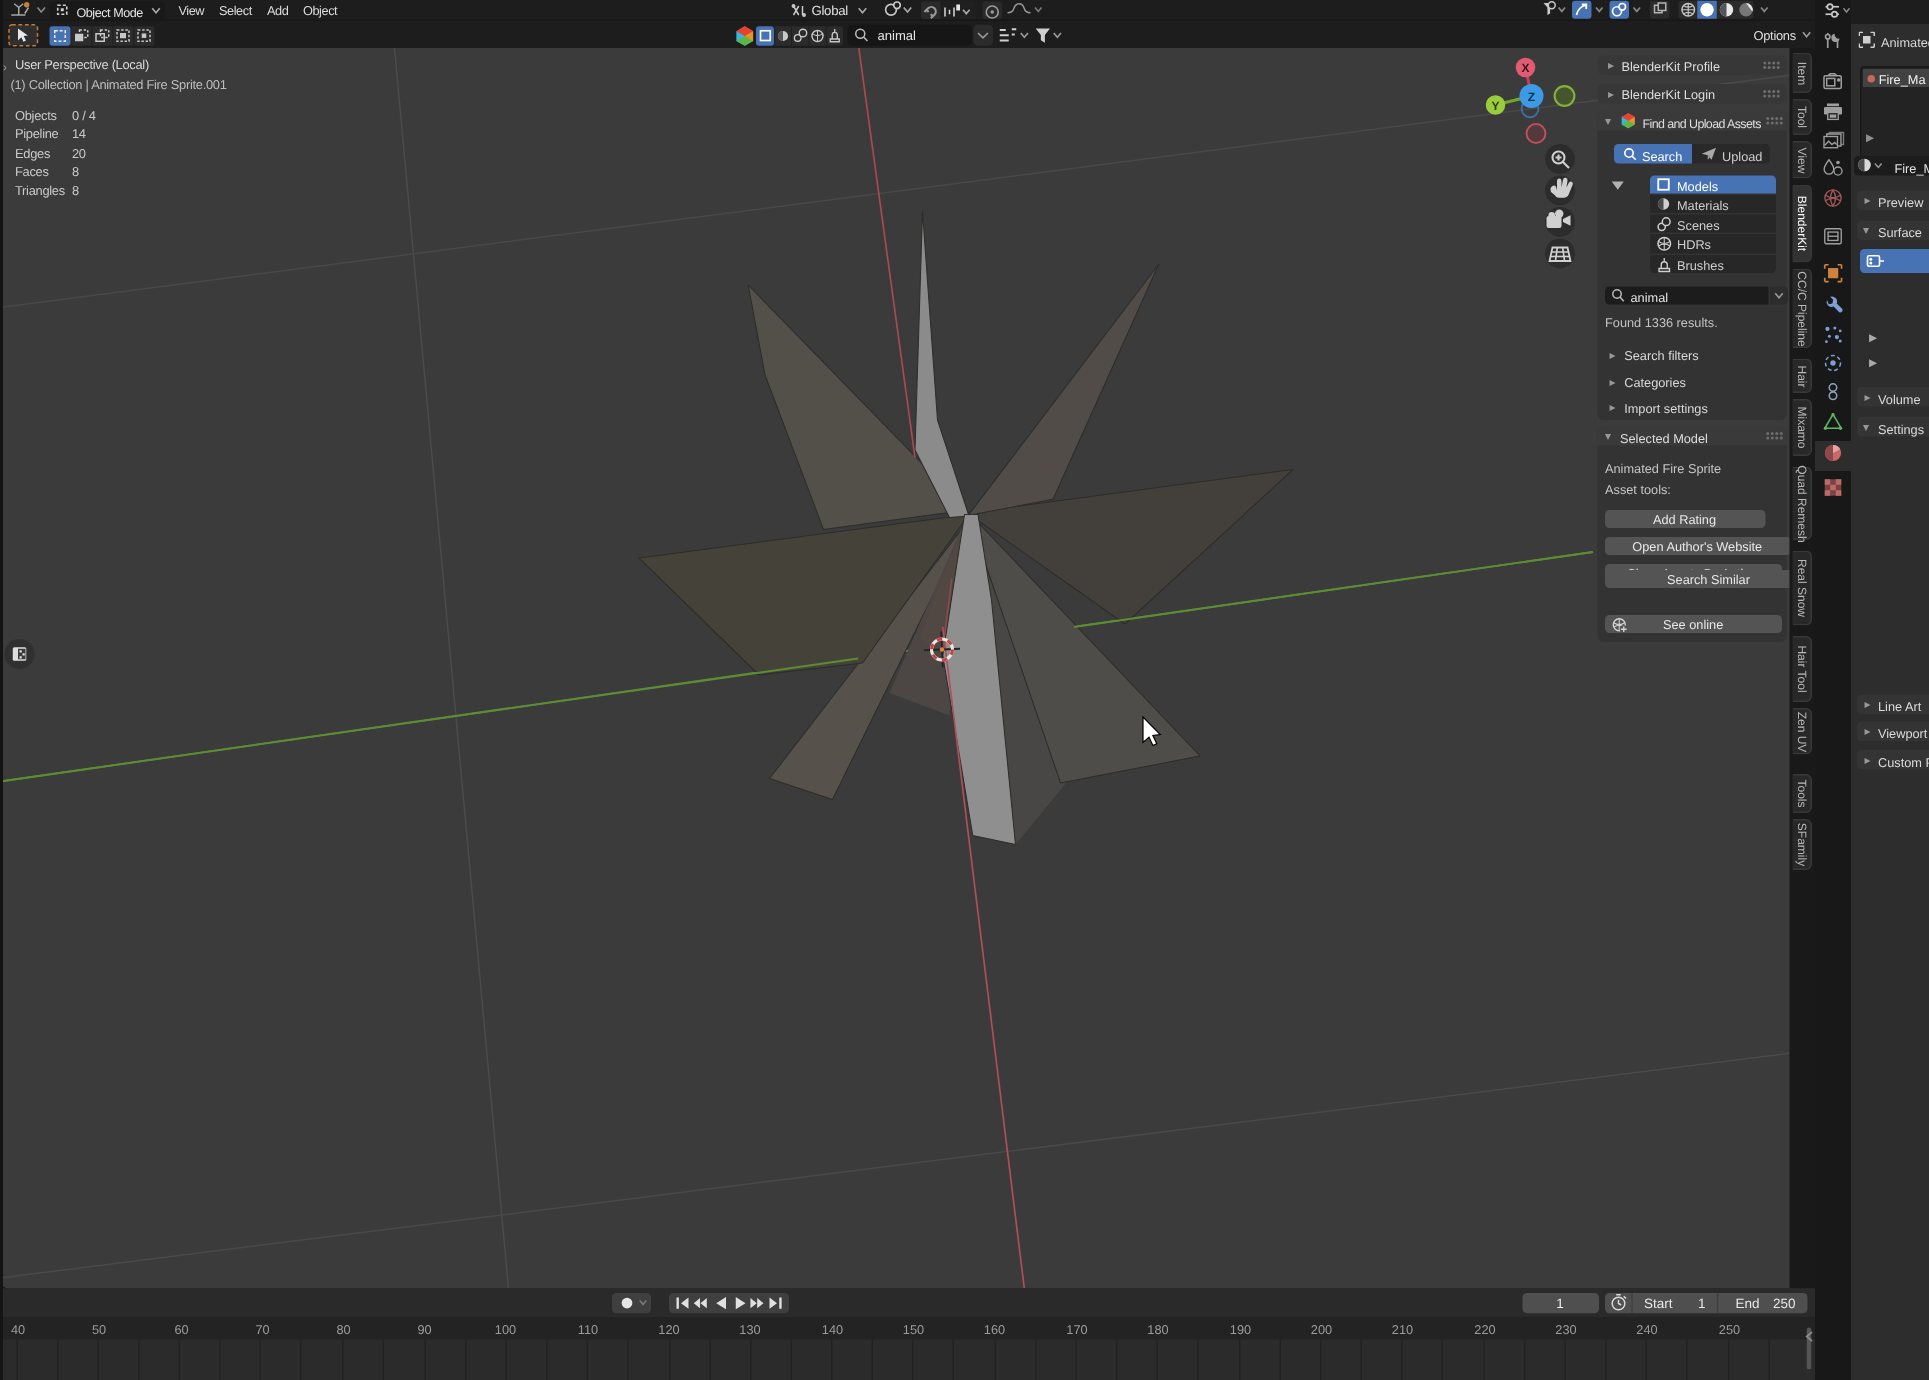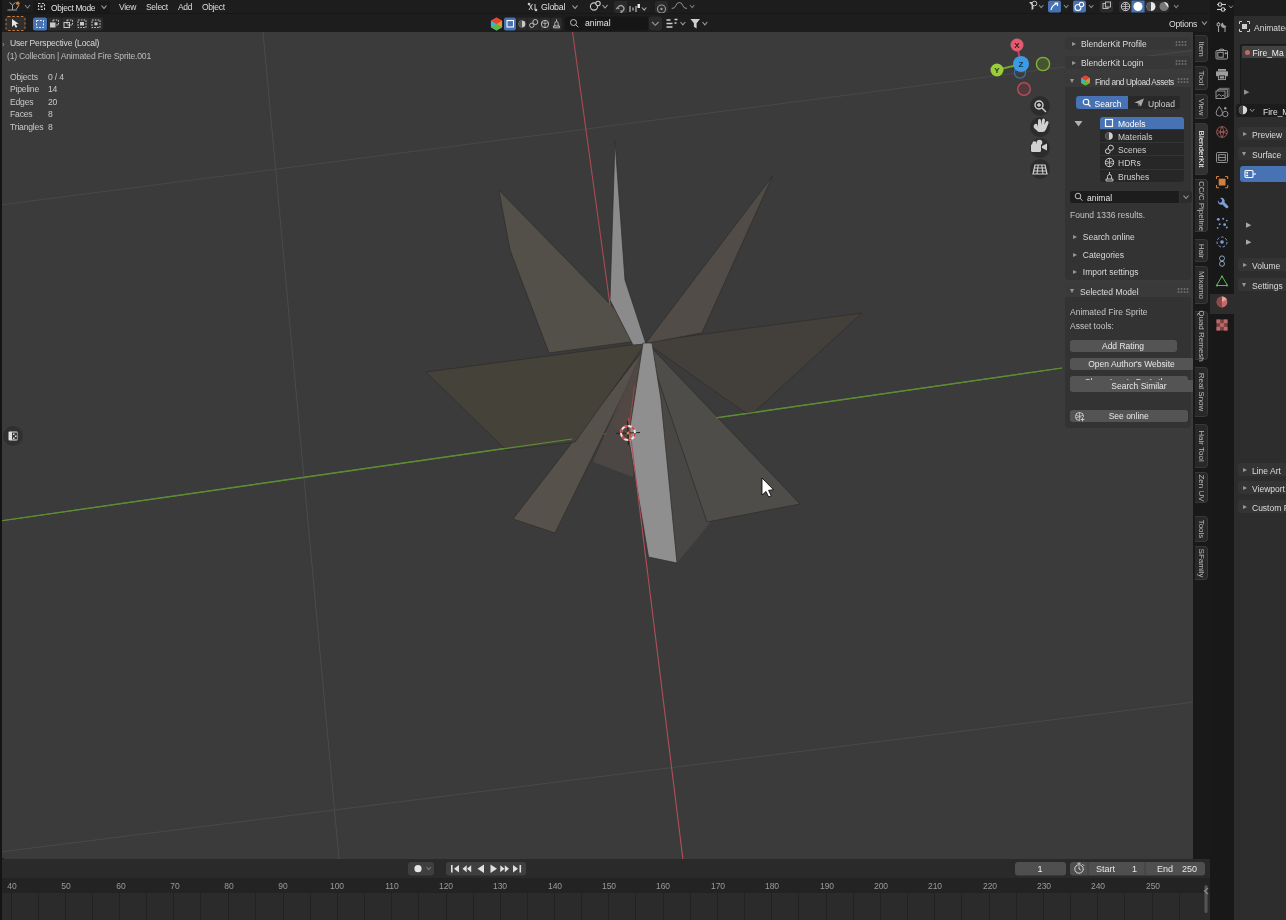--- a/index.html
+++ b/index.html
@@ -392,21 +392,21 @@
           </svg>
       <span style="position:absolute;left:17px;top:2px;color:#e4e4e4">animal</span>
     </div>
     <div class="abs" style="left:114.5px;top:116.5px;width:12px;height:12.5px;background:#2c2c2c;border-radius:0 3px 3px 0">
       <svg width="12" height="12">
             <path d="M3.5 4.5 l2.5 3 l2.5 -3" stroke="#999" stroke-width="1.1" fill="none"></path>
           </svg>
     </div>
     <div class="abs" style="left:5px;top:135.7px;color:#c3c3c3">Found 1336 results.</div>
     <div class="abs" style="left:8px;top:158px;color:#989898;font-size:8px">▸</div>
-    <div class="abs" style="left:17.8px;top:158px;color:#d9d9d9">Search online</div>
+    <div class="abs" style="left:17.8px;top:158px;color:#d9d9d9">Search filters</div>
     <div class="abs" style="left:8px;top:175.8px;color:#989898;font-size:8px">▸</div>
     <div class="abs" style="left:17.8px;top:175.8px;color:#d9d9d9">Categories</div>
     <div class="abs" style="left:8px;top:193.2px;color:#989898;font-size:8px">▸</div>
     <div class="abs" style="left:17.8px;top:193.2px;color:#d9d9d9">Import settings</div>
   </div>
 
   <div class="abs" style="left:2px;top:252px;width:126px;height:144px;background:#333333;border-radius:4px">
     <div class="abs" style="left:0;top:0;width:126px;height:13px;background:#3a3a3a;border-radius:4px 4px 0 0">
       <span style="position:absolute;left:5px;top:2px;color:#989898;font-size:8px">▾</span>
       <span style="position:absolute;left:15px;top:2.5px;color:#dedede">Selected Model</span>

